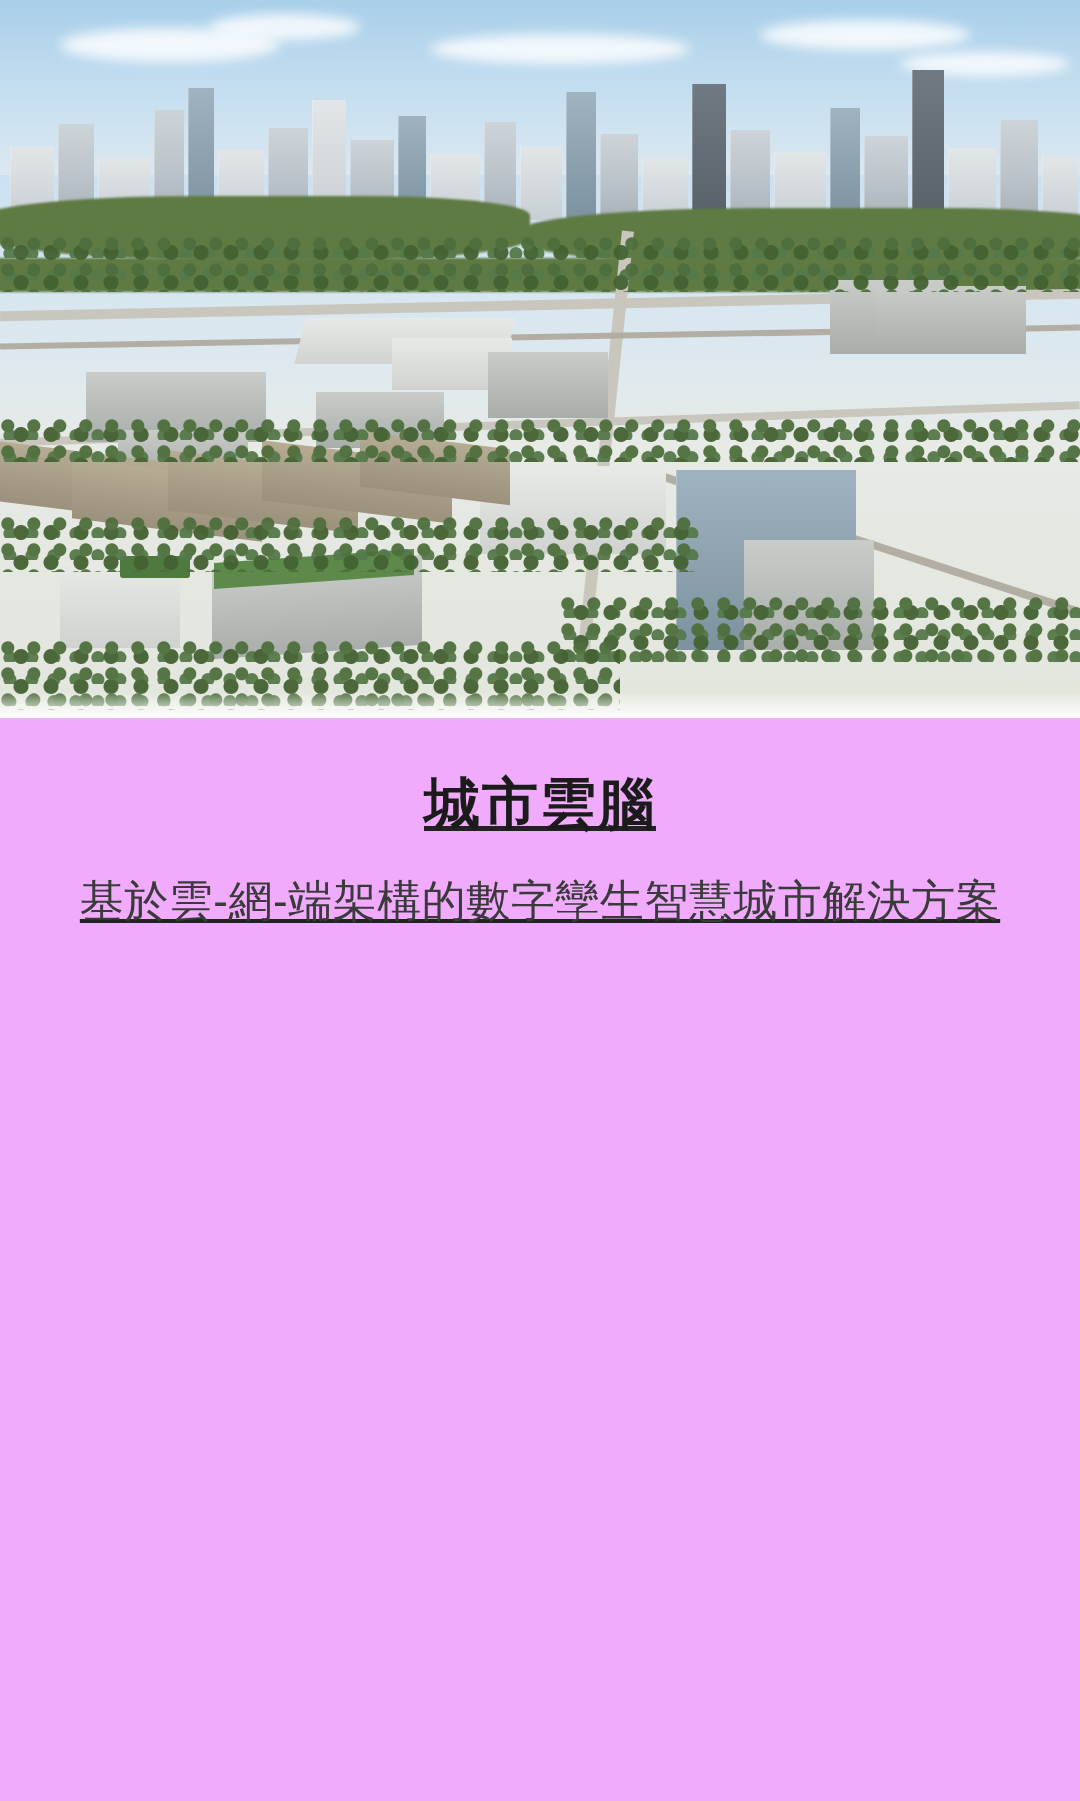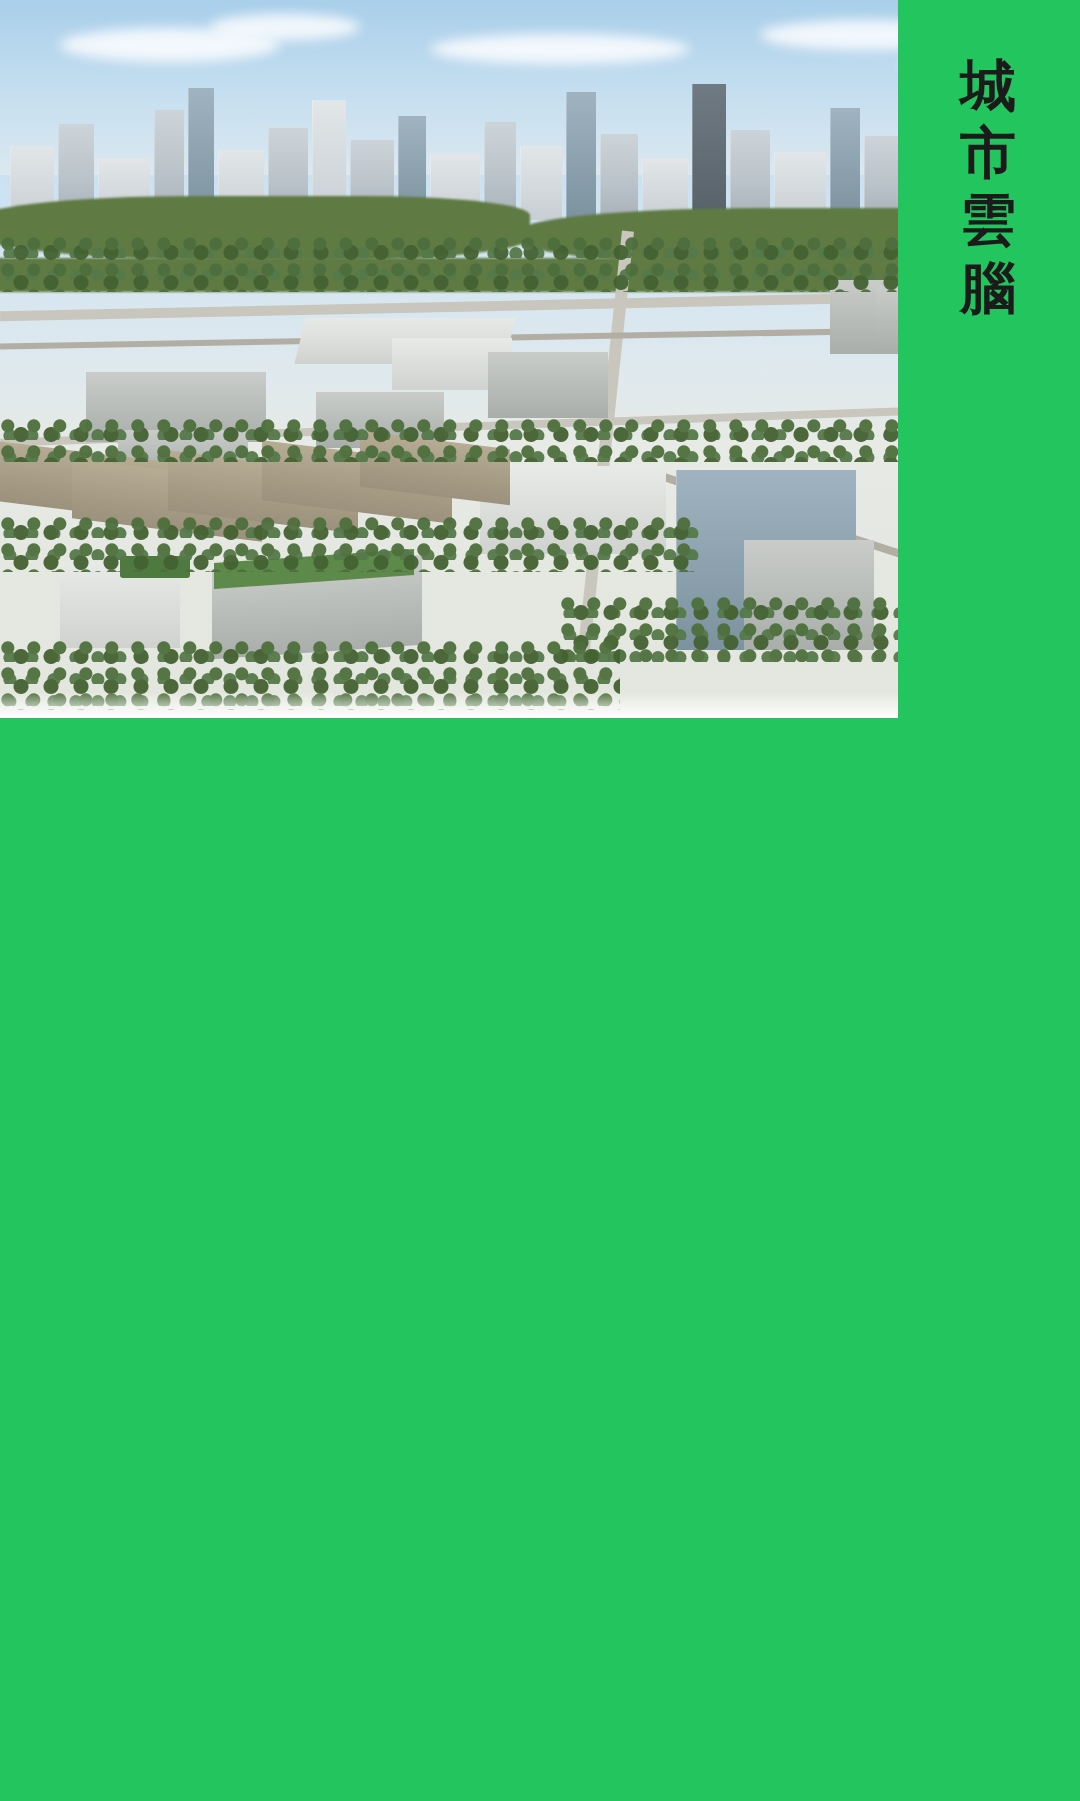--- a/index.html
+++ b/index.html
@@ -12,22 +12,23 @@
     height: 1801px;
     font-family: "Liberation Sans", sans-serif;
     color: #222222;
     overflow: hidden;
   }
 
   .page {
     width: 1080px;
     height: 1801px;
     display: flex;
-    flex-direction: row;
-    background: #22c55e;
+    flex-direction: column;
+    background: #f0abfc;
+    text-decoration: underline;
   }
 
   
   .hero {
     position: relative;
     width: 1080px;
     height: 718px;
     overflow: hidden;
     background: linear-gradient(#b9d8ef 0%, #cfe3f2 30%, #dfe9ee 52%, #e7eae5 62%, #e3e6dd 100%);
   }
@@ -219,16 +220,17 @@
     <div class="trees" style="left:0;    top:516px; width:700px;  height:56px;"></div>
     <div class="trees" style="left:560px;top:596px; width:520px;  height:66px;"></div>
     <div class="trees" style="left:0;    top:640px; width:620px;  height:70px;"></div>
 
     <div class="hero-fade"></div>
   </div>
 
   <div class="content">
     <h1 class="title">城市雲腦</h1>
 
+    <h2 class="subtitle">基於雲-網-端架構的數字孿生智慧城市解決方案</h2>
 
   </div>
 
 </div>
 
 </body></html>

